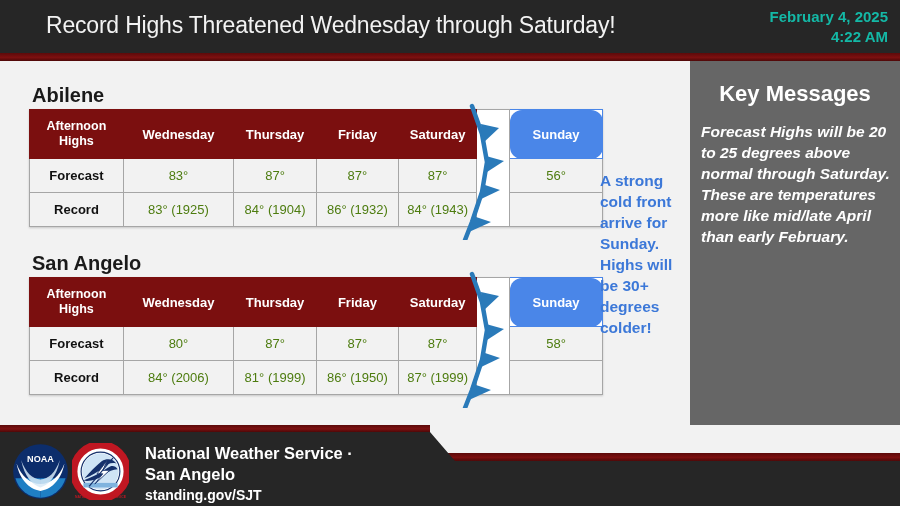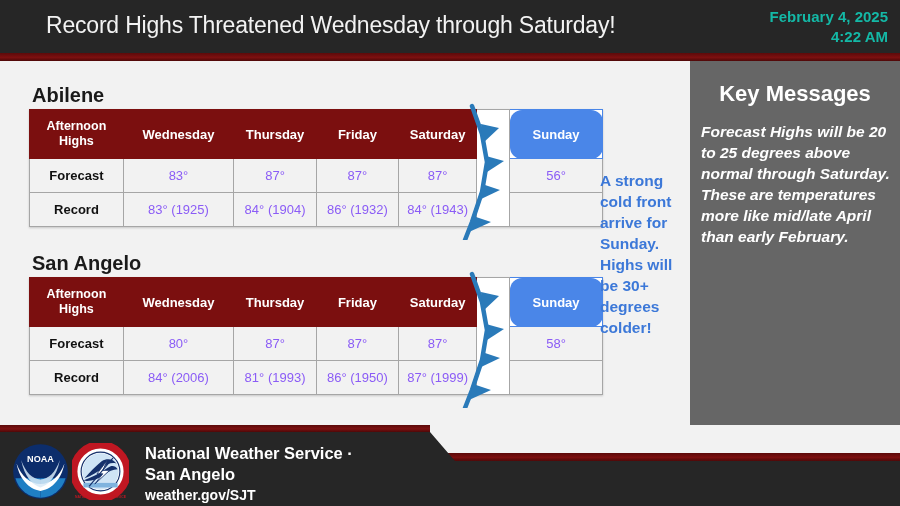--- a/index.html
+++ b/index.html
@@ -152,21 +152,21 @@
   .wx-table td.rowlabel {
     font-weight: bold;
     font-size: 13px;
     background: #f2f2f2;
     height: 33px;
     color: #111111;
   }
   .wx-table td.val {
     background: #f2f2f2;
     height: 33px;
-    color: #8b5cf6;
+    color: #4d7c0f;
     font-size: 13px;
   }
   .wx-table td.blank { background: #f2f2f2; }
 
   
   .c-label { width: 86px; }
   .c-day   { width: 101px; }
   .c-day2  { width: 76px; }
   .c-day3  { width: 75px; }
   .c-day4  { width: 72px; }
@@ -366,21 +366,21 @@
         <td class="val">80°</td>
         <td class="val">87°</td>
         <td class="val">87°</td>
         <td class="val">87°</td>
         <td class="front-col"></td>
         <td class="val">58°</td>
       </tr>
       <tr>
         <td class="rowlabel">Record</td>
         <td class="val">84° (2006)</td>
-        <td class="val">81° (1993)</td>
+        <td class="val">81° (1999)</td>
         <td class="val">86° (1950)</td>
         <td class="val">87° (1999)</td>
         <td class="front-col last"></td>
         <td class="blank"></td>
       </tr>
     </tbody>
   </table>
 
   <svg class="front-svg sanangelo" width="70" height="140" viewBox="0 0 70 140">
     <path d="M 17 6 L 27 34 L 32 62 L 27 92 L 17 122 L 10 140" fill="none" stroke="#2a7ab9" stroke-width="4.5" stroke-linecap="round"></path>
@@ -424,16 +424,16 @@
     <path d="M20 66 C34 60, 48 54, 62 44 C70 38, 76 40, 80 46 C72 46, 64 50, 56 56 C44 64, 32 68, 20 66 Z" fill="#15306b"></path>
     <rect x="20" y="70" width="60" height="8" fill="#7fb3de"></rect>
     <path d="M62 30 L44 54 L54 54 L40 72 L66 48 L54 48 Z" fill="#ffffff" stroke="#15306b" stroke-width="1.5"></path>
     <line x1="30" y1="76" x2="72" y2="26" stroke="#15306b" stroke-width="2"></line>
     <text x="50" y="96" font-family="'Liberation Sans',sans-serif" font-size="6" font-weight="bold" fill="#c01722" text-anchor="middle">NATIONAL WEATHER SERVICE</text>
   </svg>
 
   <div class="footer-text">
     <div class="footer-l1">National Weather Service ·</div>
     <div class="footer-l2">San Angelo</div>
-    <div class="footer-l3">weather.gov/SJT</div>
+    <div class="footer-l3">standing.gov/SJT</div>
   </div>
 
 </div>
 
 </body></html>

